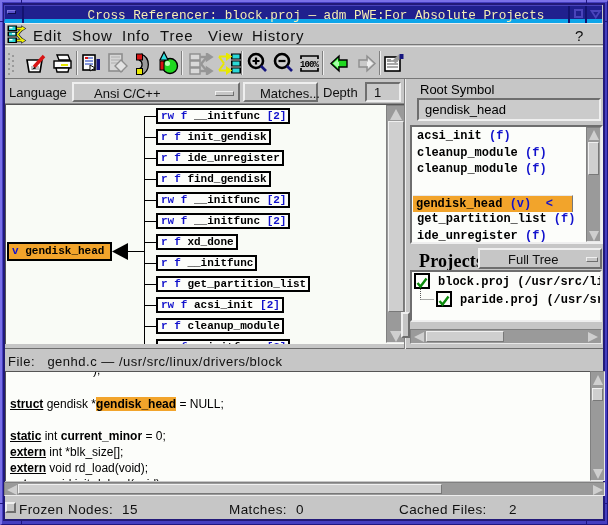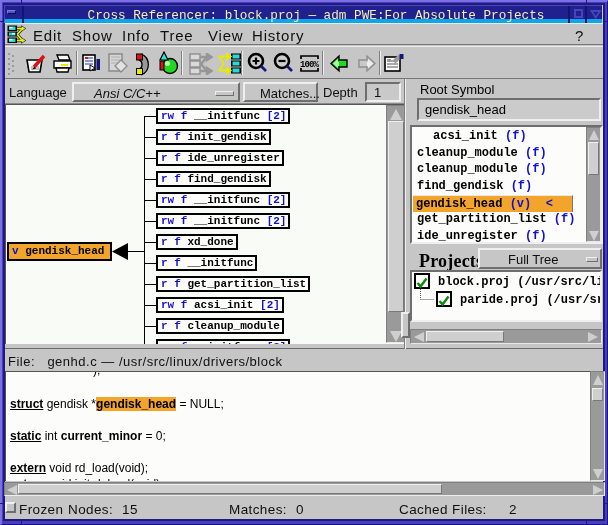--- a/index.html
+++ b/index.html
@@ -257,21 +257,21 @@
     <path d="M4 8 h11 M4 11 h11 M4 14 h11" stroke="#555" stroke-width="1"></path>
     <rect x="4" y="6" width="4" height="3" fill="#9A9A9A"></rect>
     <line x1="11" y1="9" x2="17" y2="3" stroke="#9A9A9A" stroke-width="4"></line>
     <rect x="16.5" y="1" width="4" height="5" fill="#15157E"></rect>
   </svg>
 </div>
 
 <div id="langrow" class="abs">
   <span class="abs" style="left:4px; top:6px;">Language</span>
   <div class="btn raised" style="left:67px; top:3px; width:168px; height:20px;">
-    <span class="abs" style="left:20px; top:2px;font-style:italic;">Ansi C/C++</span>
+    <span class="abs" style="left:20px; top:2px;">Ansi C/C++</span>
     <div class="abs" style="left:141px; top:7px; width:19px; height:5px; background:#C6C6C6; border-top:1px solid #EFEFEF; border-left:1px solid #EFEFEF; border-right:1px solid #6E6E6E; border-bottom:1px solid #6E6E6E;"></div>
   </div>
   <div class="btn raised" style="left:238px; top:3px; width:75px; height:20px;">
       <span class="abs" style="left:15px;top:2px;">Matches...</span>
     </div>
   <span class="abs" style="left:318px; top:6px;">Depth</span>
   <div class="abs sunken" style="left:360px; top:3px; width:36px; height:20px; background:#C9C9C9;">
       <span class="abs" style="left:7px; top:1px; font-size:13px;">1</span>
     </div>
 </div>
@@ -316,24 +316,23 @@
 </div>
 
 <div class="abs" style="left:404px; top:79px; width:2px; height:270px; border-left:1px solid #808080; border-right:1px solid #EFEFEF; z-index:4;"></div>
 <div class="abs raised" style="left:401px; top:312px; width:9px; height:26px; background:#C6C6C6; z-index:5;"></div>
 <div id="rpanel" class="abs">
   <span class="abs" style="left:14px; top:3px; font-size:13px;">Root Symbol</span>
   <div class="abs sunken" style="left:11px; top:19px; width:184px; height:23px; background:#CBCBCB;">
     <span class="abs" style="left:6px; top:2px; font-size:13px;">gendisk_head</span>
   </div>
   <div class="abs sunken" style="left:4px; top:46px; width:193px; height:119px; background:#FCFDFA; overflow:hidden;">
-    <div class="listrow" style="top:2px;margin-left:16px;">acsi_init <span class="blue">(f)</span></div>
+    <div class="listrow" style="top:2px;">acsi_init <span class="blue">(f)</span></div>
     <div class="listrow" style="top:18.6px;">cleanup_module <span class="blue">(f)</span></div>
     <div class="listrow" style="top:35.2px;">cleanup_module <span class="blue">(f)</span></div>
-    <div class="listrow" style="top:51.8px;">find_gendisk <span class="blue">(f)</span></div>
     <div class="listrow orange" style="top:67.9px; left:1px; width:160px; height:17px; line-height:16px; border-top:1px solid #e8e8e8; border-right:1px solid #777;">gendisk_head <span class="blue">(v)  &lt;</span></div>
     <div class="listrow" style="top:85px;">get_partition_list <span class="blue">(f)</span></div>
     <div class="listrow" style="top:101.6px;">ide_unregister <span class="blue">(f)</span></div>
     <div class="trough" style="left:174px; top:0; width:15px; height:115px;">
       <div class="arr" style="left:2px; top:2px; border-left:5px solid transparent; border-right:5px solid transparent; border-bottom:10px solid #CFCFCF;"></div>
       <div class="thumb" style="left:1px; top:14px; width:11px; height:33px;"></div>
       <div class="arr" style="left:2px; top:103px; border-left:5px solid transparent; border-right:5px solid transparent; border-top:10px solid #CFCFCF;"></div>
     </div>
   </div>
   <span class="abs" style="left:13px; top:172px; font-size:18px; font-weight:bold; letter-spacing:0.2px;font-family:Liberation Serif, serif;">Projects</span>
@@ -367,20 +366,21 @@
 </div>
 
 <div id="filehdr" class="abs">
     <span class="abs" style="left:3px; top:5px; letter-spacing:0.5px;">File:&nbsp;&nbsp;&nbsp;genhd.c — /usr/src/linux/drivers/block</span>
   </div>
 
 <div id="codewrap" class="abs">
   <div class="cline" style="left:87px; top:-9px;">);</div>
   <div class="cline" style="top:25px;"><span class="kw">struct</span> gendisk *<span class="orange" style="font-weight:bold;">gendisk_head</span> = NULL;</div>
   <div class="cline" style="top:57px;"><span class="kw">static</span> int <b>current_minor</b> = 0;</div>
+  <div class="cline" style="top:73px;"><span class="kw">extern</span> int *blk_size[];</div>
   <div class="cline" style="top:89px;"><span class="kw">extern</span> void rd_load(void);</div>
   <div class="cline" style="top:105px;"><span class="kw">extern</span> void initrd_load(void);</div>
 </div>
 <div class="trough abs" style="left:590px; top:371px; width:15px; height:110px;">
   <div class="arr" style="left:2px; top:3px; border-left:5px solid transparent; border-right:5px solid transparent; border-bottom:10px solid #CFCFCF;"></div>
   <div class="thumb" style="left:1px; top:16px; width:11px; height:13px;"></div>
   <div class="arr" style="left:2px; top:97px; border-left:5px solid transparent; border-right:5px solid transparent; border-top:10px solid #CFCFCF;"></div>
 </div>
 <div class="trough abs" style="left:4px; top:482px; width:601px; height:14px;">
   <div class="arr" style="left:2px; top:2px; border-top:5px solid transparent; border-bottom:5px solid transparent; border-right:10px solid #CFCFCF;"></div>

